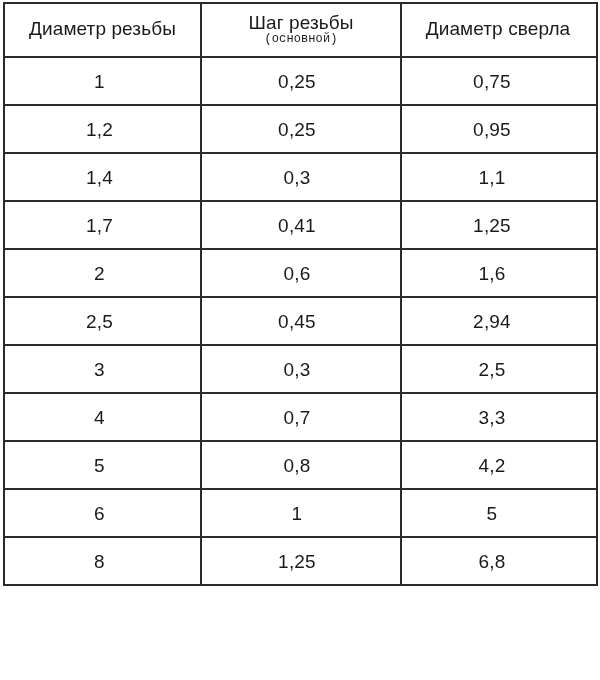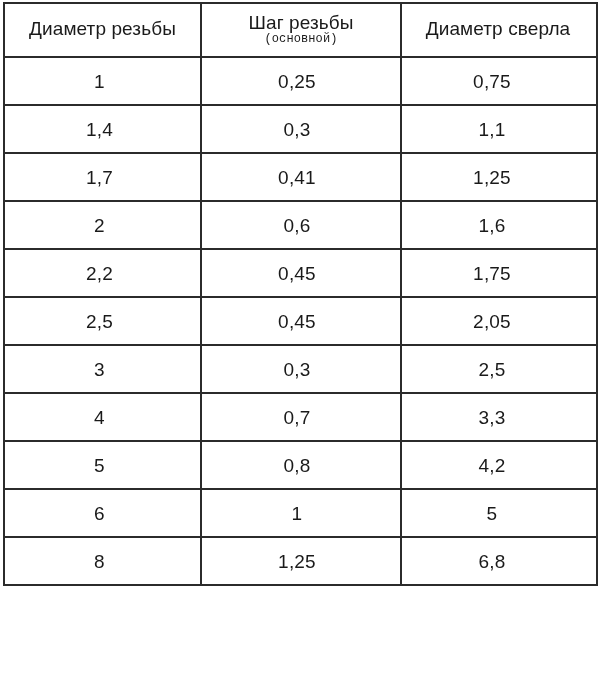--- a/index.html
+++ b/index.html
@@ -114,43 +114,43 @@
     </thead>
 
     <tbody id="table-body">
 
     <tr>
           <td class="col-thread">1</td>
           <td class="col-pitch">0,25</td>
           <td class="col-drill">0,75</td>
         </tr>
         <tr>
+          <td class="col-thread">1,2</td>
+          <td class="col-pitch">0,25</td>
+          <td class="col-drill">0,95</td>
+        </tr>
+        <tr>
           <td class="col-thread">1,4</td>
           <td class="col-pitch">0,3</td>
           <td class="col-drill">1,1</td>
         </tr>
         <tr>
           <td class="col-thread">1,7</td>
           <td class="col-pitch">0,41</td>
           <td class="col-drill">1,25</td>
         </tr>
         <tr>
           <td class="col-thread">2</td>
           <td class="col-pitch">0,6</td>
           <td class="col-drill">1,6</td>
         </tr>
         <tr>
-          <td class="col-thread">2,2</td>
-          <td class="col-pitch">0,45</td>
-          <td class="col-drill">1,75</td>
-        </tr>
-        <tr>
           <td class="col-thread">2,5</td>
           <td class="col-pitch">0,45</td>
-          <td class="col-drill">2,05</td>
+          <td class="col-drill">2,94</td>
         </tr>
         <tr>
           <td class="col-thread">3</td>
           <td class="col-pitch">0,3</td>
           <td class="col-drill">2,5</td>
         </tr>
         <tr>
           <td class="col-thread">4</td>
           <td class="col-pitch">0,7</td>
           <td class="col-drill">3,3</td>

